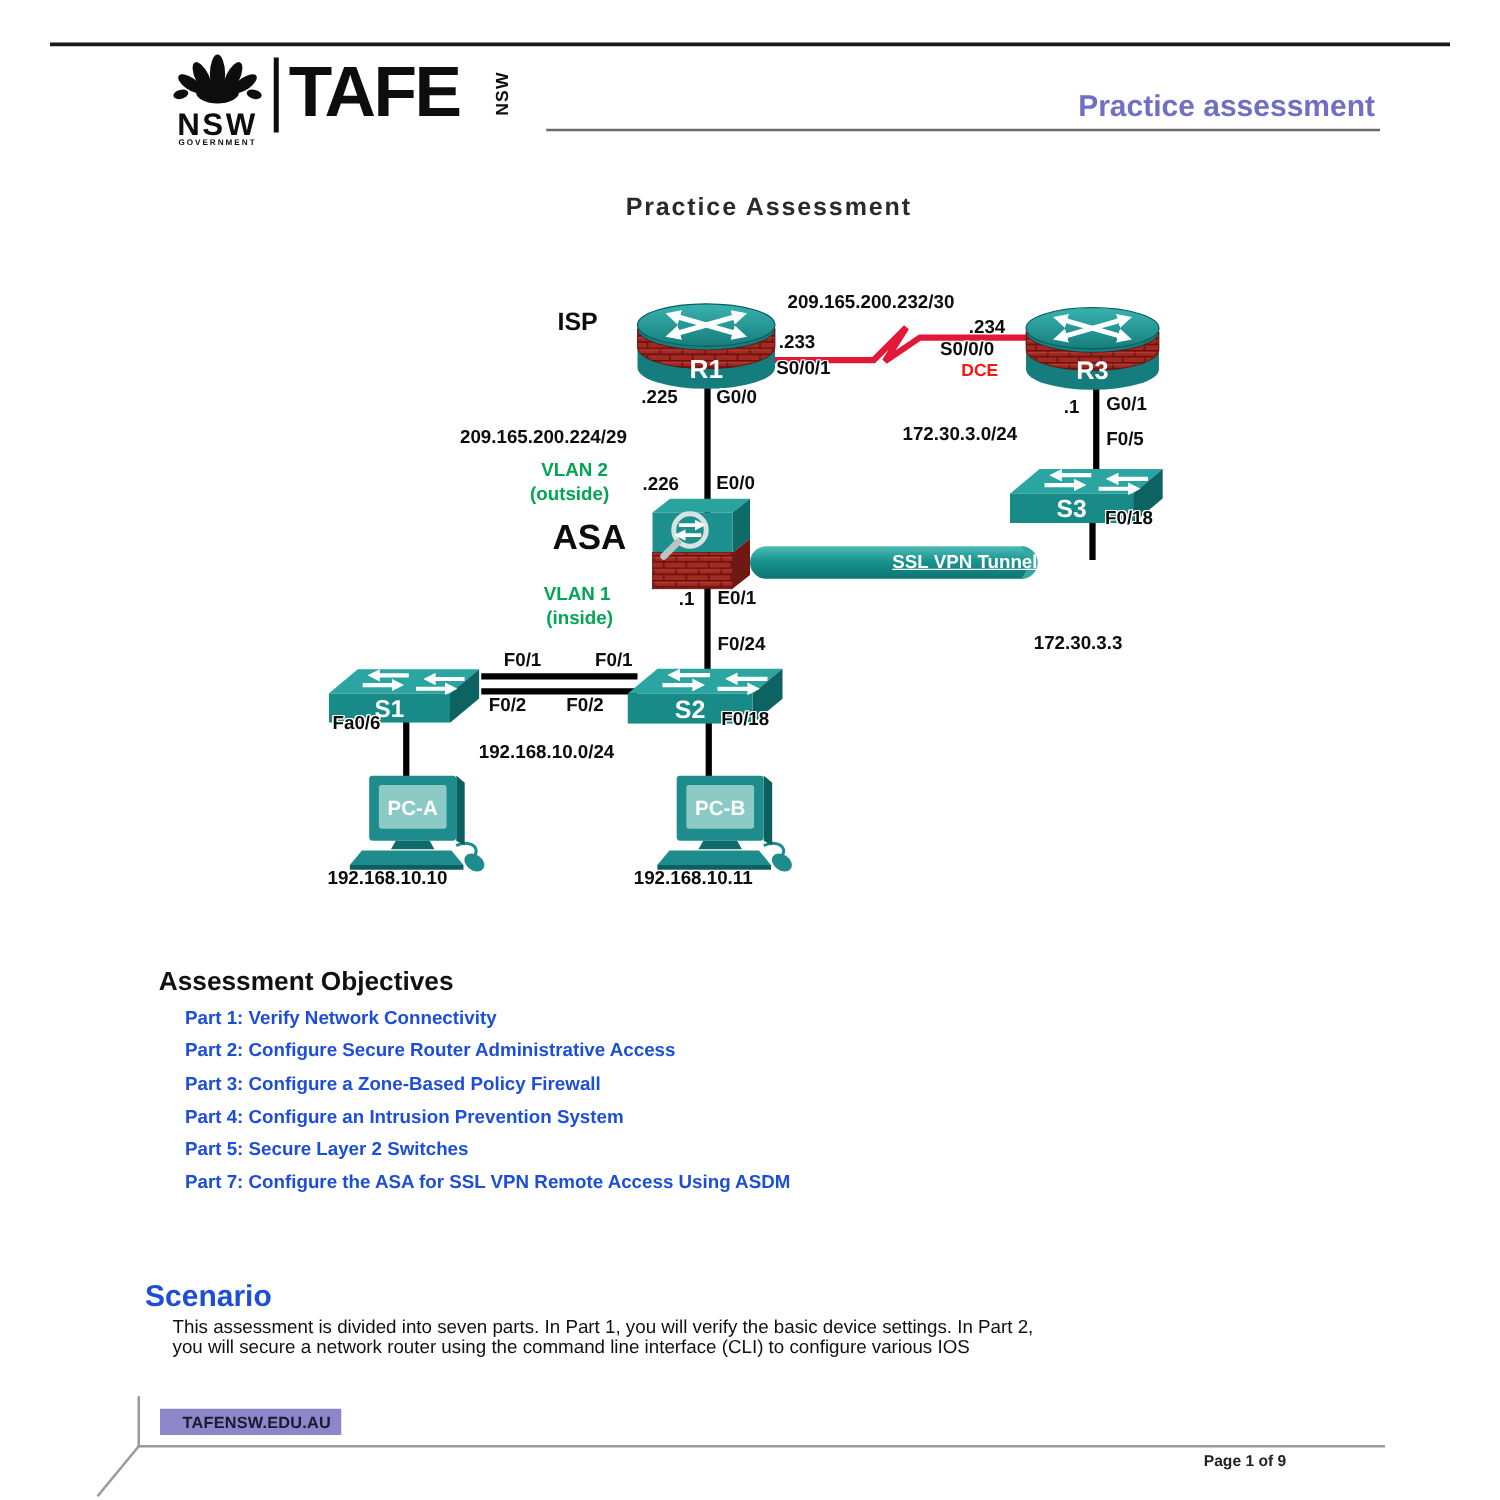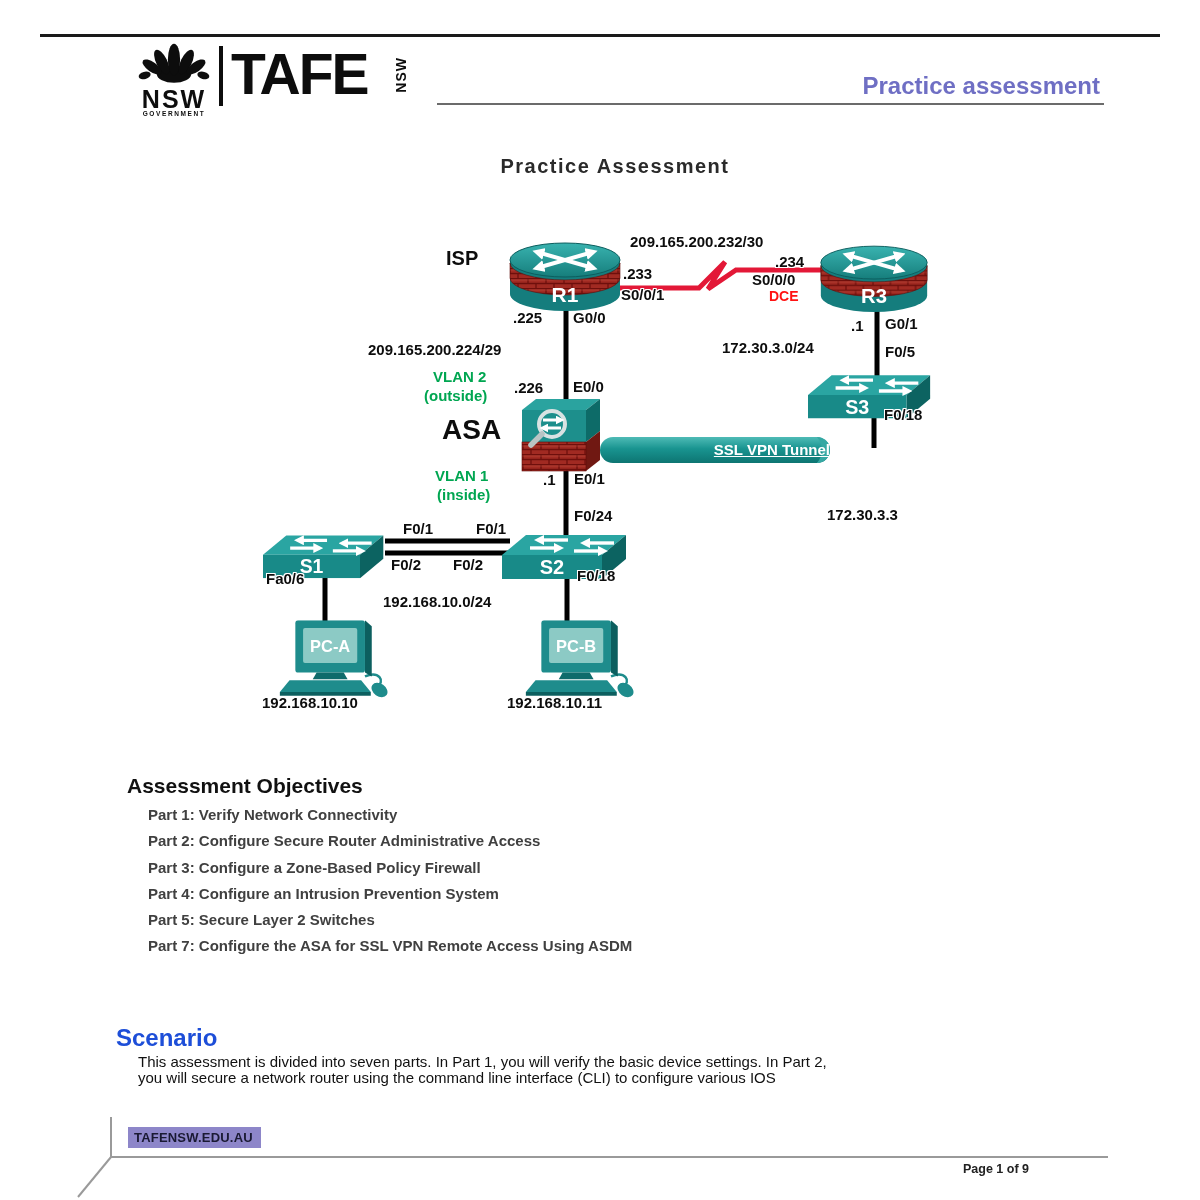--- a/index.html
+++ b/index.html
@@ -36,30 +36,30 @@
   .t-dev { font-family:"Liberation Sans", sans-serif; font-weight:bold; fill:#ffffff; }
 
   #ssl-pill { left:600px; top:437px; width:230px; height:26px; border-radius:13px;
               background:linear-gradient(180deg,#4ebbb6 0%,#199490 45%,#0d7572 100%);
               text-align:right; line-height:26px; font-weight:bold; font-size:15px; color:#ffffff; z-index:3;
               box-shadow:inset -14px 0 0 -6px #35a8a3;text-decoration:underline; }
 
   
   #obj-heading { left:127px; top:774px; font-weight:bold; font-size:21px; color:#111; }
   #obj-list { left:148px; top:802px; }
-  #obj-list div { font-weight:bold; font-size:15px; color:#404040; line-height:26.3px; }
+  #obj-list div { font-weight:bold; font-size:15px; color:#1d4ed8; line-height:26.3px; }
   #scn-heading { left:116px; top:1024px; font-weight:bold; font-size:24px; color:#1d4ed8; }
   #scn-para { left:138px; top:1054px; width:960px; }
   #scn-para div { font-size:15px; color:#111; line-height:15.8px; }
 
   
   #ft-vline { left:110px; top:1117px; width:2px; height:40px; background:#9a9a9a; }
   #ft-hline { left:110px; top:1156px; width:998px; height:2px; background:#9a9a9a; }
   #ft-site { left:128px; top:1127px; background:#8d86c9; color:#1a1a33; font-weight:bold; font-size:13px;
-             letter-spacing:0.2px; padding:3px 8px 3px 6px; }
+             letter-spacing:0.2px; padding:3px 8px 3px 18px; }
   #ft-page { left:963px; top:1162px; font-weight:bold; font-size:12.5px; color:#222; }
 </style>
 </head>
 <body>
 
 <svg width="0" height="0" style="position:absolute" aria-hidden="true">
   <defs>
     <pattern id="bricks" width="18" height="10" patternUnits="userSpaceOnUse">
       <rect width="18" height="10" fill="#a12a22"></rect>
       <path d="M0,0.5 H18 M0,5.5 H18" stroke="#6e0f0c" stroke-width="1.3"></path>

